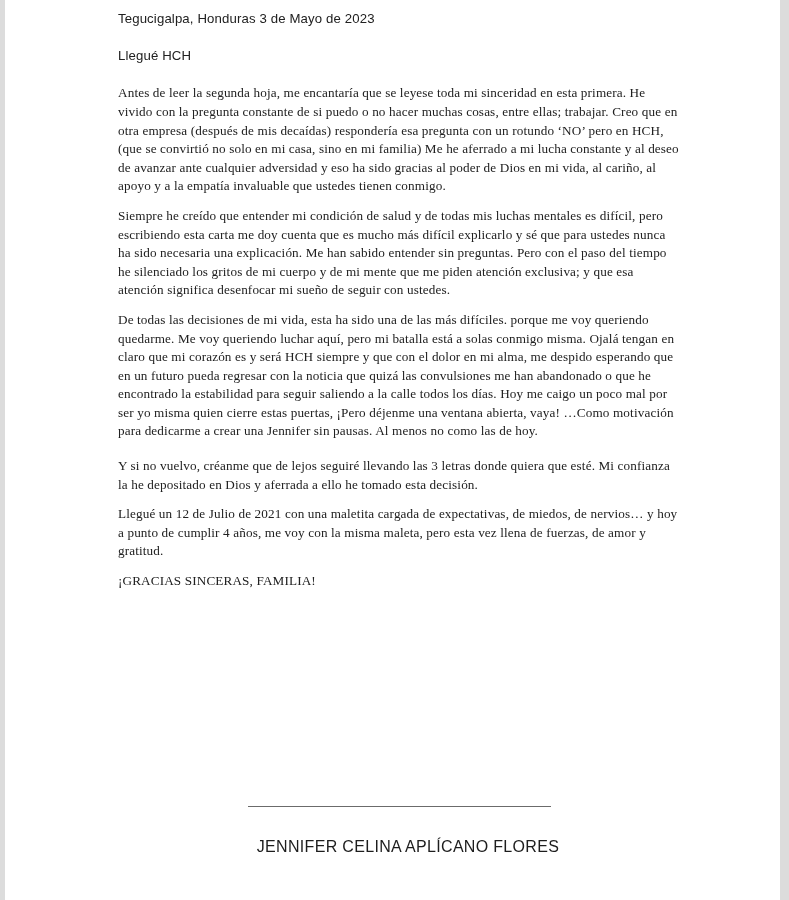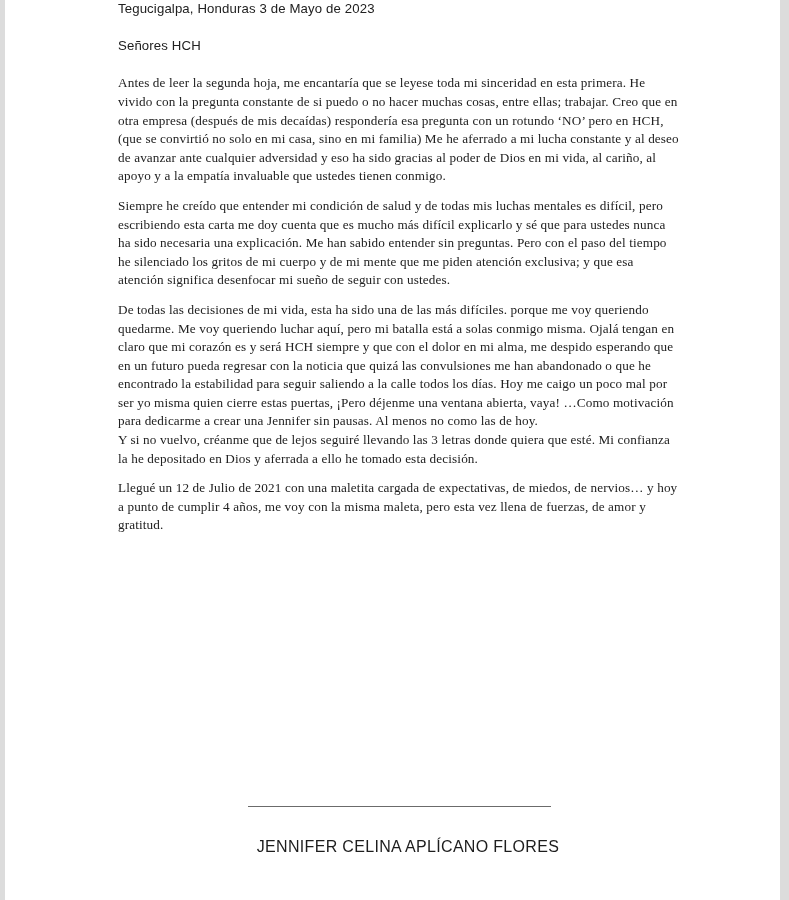--- a/index.html
+++ b/index.html
@@ -44,20 +44,21 @@
 
   .doc-text {
     font-size: 13.2px;
     line-height: 18.6px;
     color: #212121;
     letter-spacing: 0.01em;
     text-align: left;
   }
 
   .meta-block {
+    padding-top: 10px;
   }
 
   .line {
     display: block;
   }
 
   .spacer-line {
     display: block;
     height: 18.6px;
   }
@@ -65,21 +66,21 @@
   .para {
     margin: 0;
     padding: 0;
   }
 
   .para + .para {
     margin-top: 11px;
   }
 
   .para.tight {
-    margin-top: 0;
+    margin-top: 16px;
   }
 
   .body-stack {
     margin-top: 18.6px;
     font-family: Liberation Serif, serif;
   }
 
   
   .sign-block {
     position: absolute;
@@ -119,36 +120,37 @@
 </head>
 <body>
 
 <div class="viewport">
   <div class="page">
     <div class="page-inner">
 
       <div class="doc-text meta-block">
         <span class="line">Tegucigalpa, Honduras 3 de Mayo de 2023</span>
         <span class="spacer-line"></span>
-        <span class="line">Señores HCH</span>
+        <span class="line">Llegué HCH</span>
       </div>
 
       <div class="doc-text body-stack">
 
         <p class="para">Antes de leer la segunda hoja, me encantaría que se leyese toda mi sinceridad en esta primera. He vivido con la pregunta constante de si puedo o no hacer muchas cosas, entre ellas; trabajar. Creo que en otra empresa (después de mis decaídas) respondería esa pregunta con un rotundo ‘NO’ pero en HCH, (que se convirtió no solo en mi casa, sino en mi familia) Me he aferrado a mi lucha constante y al deseo de avanzar ante cualquier adversidad y eso ha sido gracias al poder de Dios en mi vida, al cariño, al apoyo y a la empatía invaluable que ustedes tienen conmigo.</p>
 
         <p class="para">Siempre he creído que entender  mi condición de salud y de todas mis luchas mentales es difícil, pero escribiendo esta carta me doy cuenta que es mucho más difícil explicarlo y sé que para ustedes nunca ha sido necesaria una explicación. Me han sabido entender sin preguntas. Pero con el paso del tiempo he silenciado los gritos de mi cuerpo y de mi mente que me piden atención exclusiva; y que esa atención significa desenfocar mi sueño de seguir con ustedes.</p>
 
         <p class="para">De todas las decisiones de mi vida, esta ha sido una de las más difíciles. porque me voy queriendo quedarme. Me voy queriendo luchar aquí, pero mi batalla está a solas conmigo misma. Ojalá tengan en claro que mi corazón es y será HCH siempre y que con el dolor en mi alma, me despido esperando que en un futuro pueda regresar con la noticia que quizá las convulsiones me han abandonado o que he encontrado la estabilidad para seguir saliendo a la calle todos los días. Hoy me caigo un poco mal por ser yo misma quien cierre estas puertas, ¡Pero déjenme una ventana abierta, vaya! …Como motivación para dedicarme a crear una Jennifer sin pausas. Al menos no como las de hoy.</p>
 
         <p class="para tight">Y si no vuelvo, créanme que de lejos seguiré llevando las 3 letras donde quiera que esté.  Mi confianza la he depositado en Dios y aferrada a ello he tomado esta decisión.</p>
 
 
         <p class="para">Llegué un 12 de Julio de 2021 con una maletita cargada de expectativas, de miedos, de nervios… y  hoy a punto de cumplir 4 años,  me voy con la misma maleta,  pero esta vez llena de fuerzas, de amor y gratitud.</p>
 
+        <p class="para">¡GRACIAS SINCERAS, FAMILIA!</p>
 
       </div>
 
       <div class="sign-block">
         <hr class="sign-rule">
         <div class="sign-names">
           <span class="sign-name">JENNIFER CELINA APLÍCANO FLORES</span>
           <span class="sign-date">3 de Mayo de 2023</span>
         </div>
       </div>

